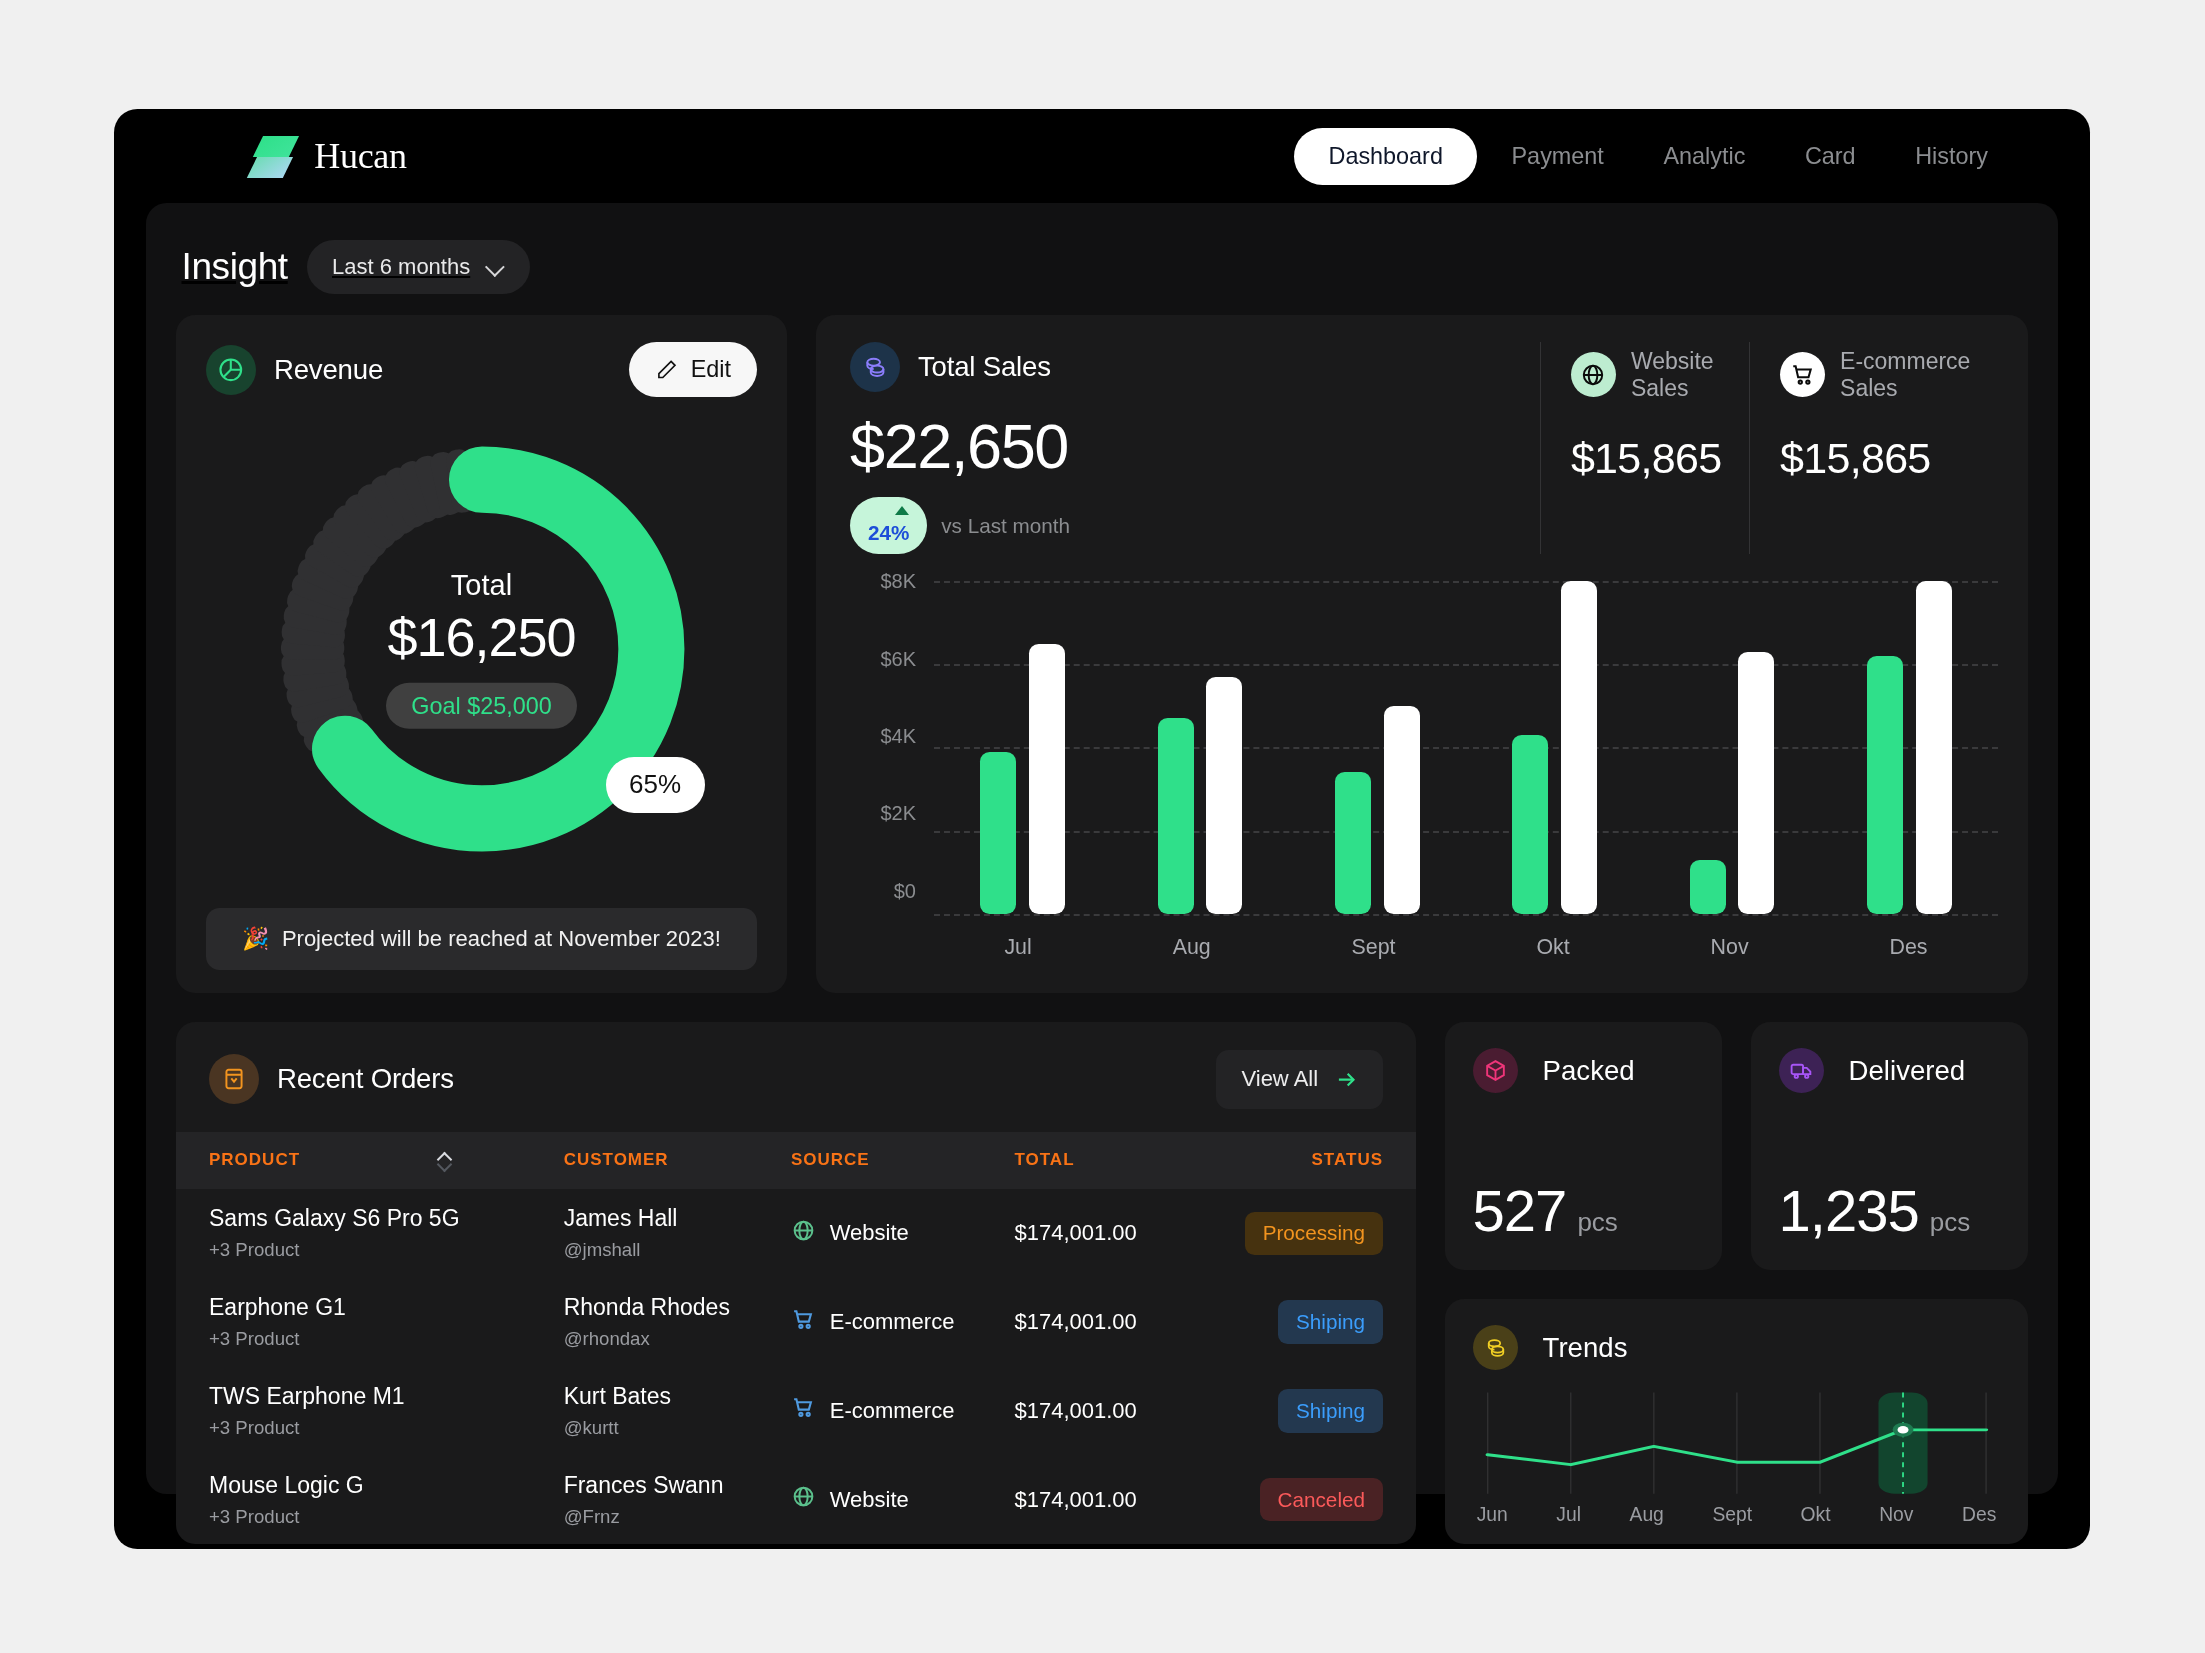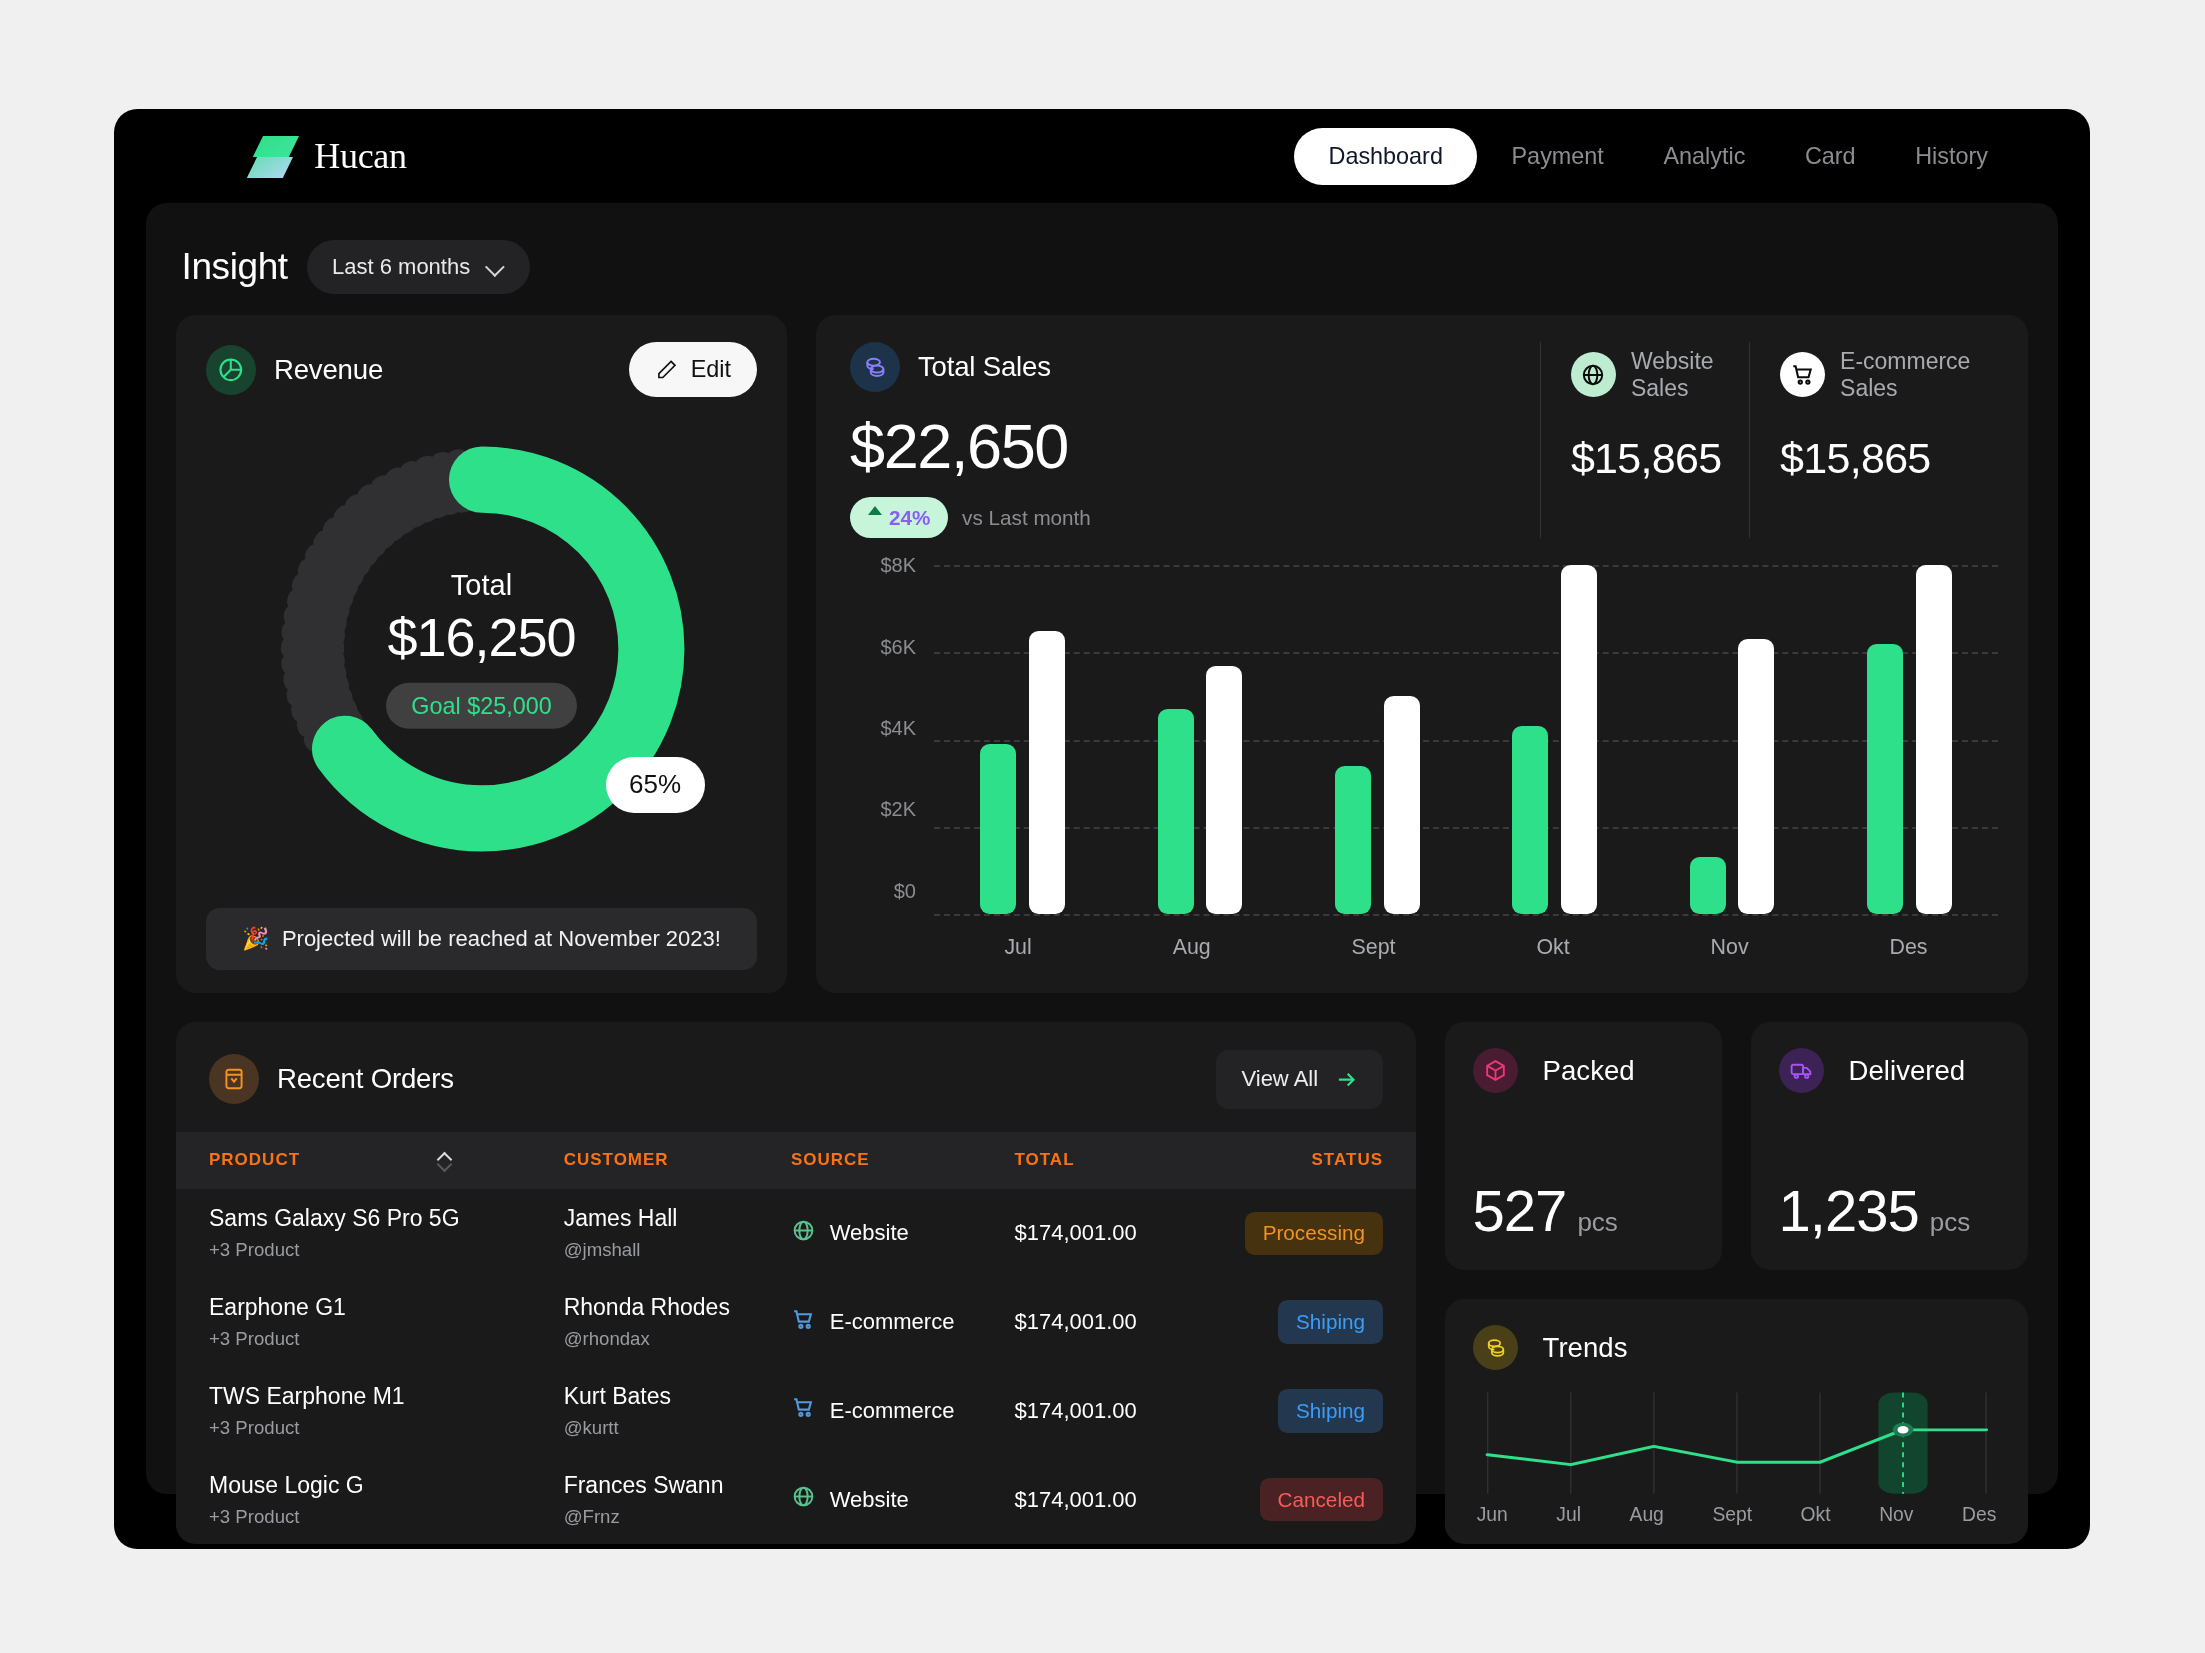--- a/index.html
+++ b/index.html
@@ -41,21 +41,21 @@
   .nav a.active { background: #ffffff; color: #0f172a; padding: 15px 34px; }
 
   
   .page {
     margin: 0 32px 32px 32px;
     background: #111112;
     border-radius: 20.7px;
     padding: 25px 30px 30px 30px;
     height: 1291px;
   }
-  .page-head { display: flex; align-items: center; gap: 19.3px; padding: 12.4px 5.5px 20.7px 5.5px; }
+  .page-head { display: flex; align-items: center; gap: 19.3px; padding: 12.4px 5.5px 20.7px 5.5px; text-decoration: underline; }
   .page-title { color: #fff; font-size: 37px; letter-spacing: -0.4px; }
   .range {
     display: flex; align-items: center; gap: 16.5px;
     background: #232325; color: #e9e9ea;
     border-radius: 688px; padding: 13.8px 25px; font-size: 22px;
   }
   .chev { width: 18px; height: 18px; position: relative; }
   .chev::after{
     content:""; position:absolute; left:1.4px; top:1.4px;
     width:11.7px;height:11.7px;border-right:2.8px solid #d7d7d9;border-bottom:2.8px solid #d7d7d9;
@@ -104,23 +104,23 @@
     display: flex; align-items: center; gap: 12.4px; justify-content: center;
   }
 
   
   .sales { flex: 1; padding: 27.6px 30px 20.7px 34px; display: flex; flex-direction: column; }
   .sales-top { display: flex; align-items: flex-start; }
   .sales-left { min-width: 0; }
   .big-amount { color: #fff; font-size: 63px; letter-spacing: -1.4px; margin-top: 18px; }
   .delta-row { display: flex; align-items: center; gap: 13.8px; margin-top: 15px; }
   .delta-pill {
-    background: #c6f5da; color: #8b5cf6; border-radius: 688px;
+    background: #c6f5da; color: #1d4ed8; border-radius: 688px;
     padding: 8.3px 18px; font-size: 20.7px; font-weight: 700;
-    display: flex; align-items: flex-start; gap: 6.9px;
+    display: flex; align-items: flex-end; gap: 6.9px; flex-direction: column;
   }
   .delta-caret { width: 0; height: 0; border-left: 7.6px solid transparent; border-right: 7.6px solid transparent; border-bottom: 9.6px solid #0e7a47; }
   .delta-note { color: #8b8d90; font-size: 20.7px; }
 
   .kpis { margin-left: auto; display: flex; align-self: stretch; }
   .kpi { padding: 5.5px 27.6px 0 30px; border-left: 1.4px solid #333335; display: flex; flex-direction: column; }
   .kpi-head { display: flex; align-items: center; gap: 15px; }
   .kpi-ico { width: 45px; height: 45px; border-radius: 50%; display: flex; align-items: center; justify-content: center; flex: none; }
   .kpi-label { color: #a9abb0; font-size: 23px; line-height: 1.18; }
   .kpi-val { color: #fff; font-size: 43px; letter-spacing: -0.7px; margin-top: 32px; }

